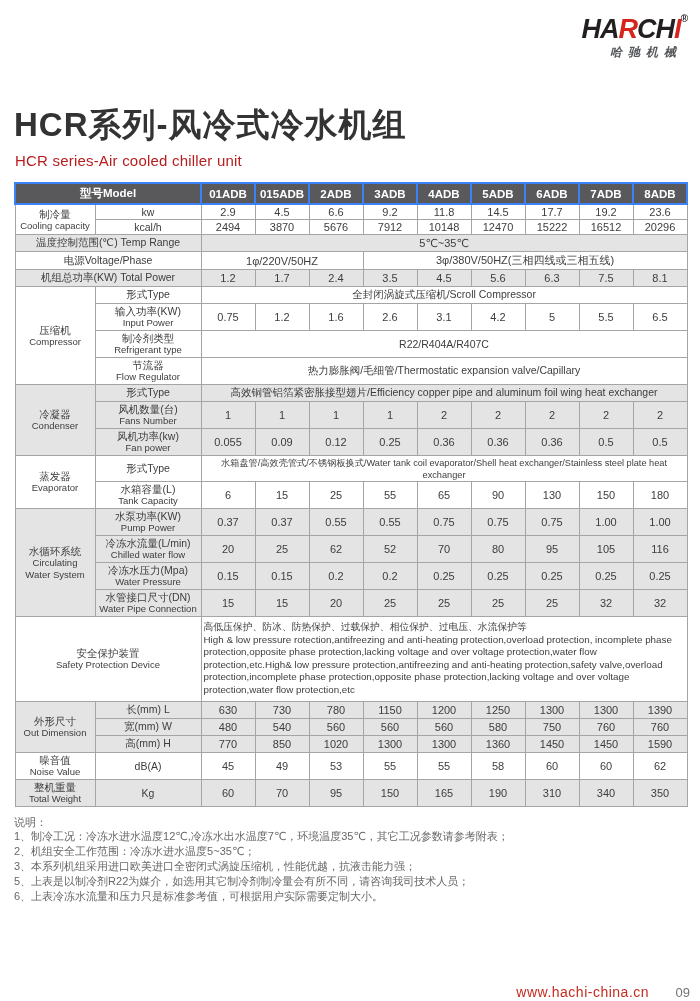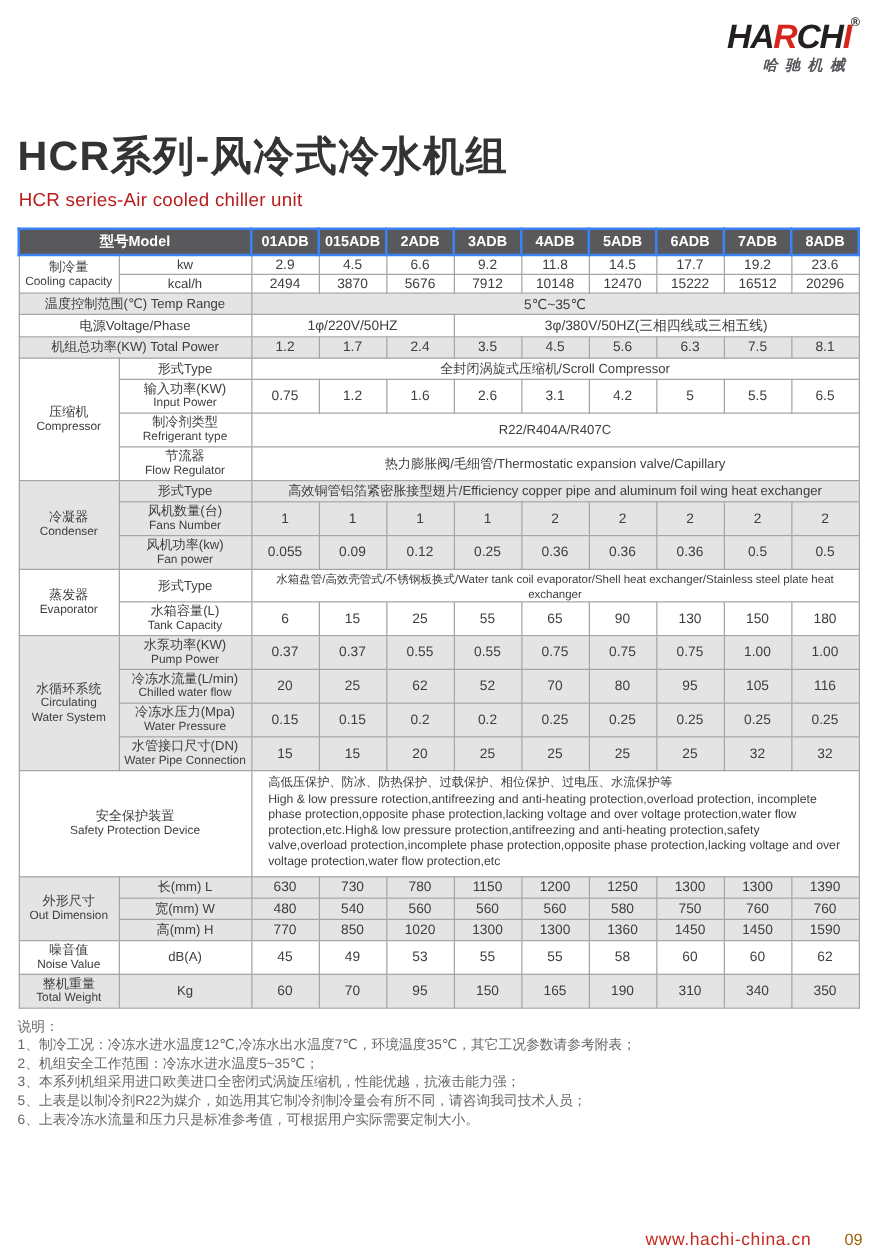--- a/index.html
+++ b/index.html
@@ -26,32 +26,32 @@
   .spec-table th{background:#59595b;color:#fff;font-size:11.5px;font-weight:700;padding:2px 0;
                  border:2px solid #3b82f6;white-space:nowrap;}
   .spec-table td{border:1px solid #a5a5a5;text-align:center;vertical-align:middle;
                  font-size:11px;padding:1px 2px;background:#fff;}
   .spec-table tr.band-g td{background:#e4e4e4;}
   .spec-table td .ln{line-height:12px;}
   .spec-table td.lb{font-size:10.5px;}
   .spec-table td.lb .ln2{font-size:9.5px;}
   .spec-table td.sm{font-size:9.2px;}
   .spec-table td.md{font-size:10.5px;}
-  .spec-table td.safety{text-align:left;font-size:9.8px;padding:4px 13px;}
+  .spec-table td.safety{text-align:left;font-size:9.8px;padding:4px 2px;}
   .spec-table td.safety .ln{line-height:12.6px;}
   .spec-table td.v{font-size:11px;}
 
   
   .notes{margin:8px 0 0 14px;font-size:11px;color:#676767;line-height:14.8px;}
   .notes .note-line{white-space:nowrap;}
 
   
   .footer{position:absolute;right:10px;bottom:0px;white-space:nowrap;}
   .footer .url{color:#c52b20;font-size:14px;letter-spacing:0.5px;}
-  .footer .pageno{color:#a16207;font-size:13px;margin-left:22px;}
+  .footer .pageno{color:#737373;font-size:13px;margin-left:22px;}
 </style>
 </head>
 <body>
 
 <div class="page">
 
   <div class="logo">
     <div class="wordmark"><span><span>HA</span><span class="red">R</span><span>CH</span><span class="red">I</span></span><span class="reg">®</span></div>
     <div class="subtext">哈驰机械</div>
   </div>

